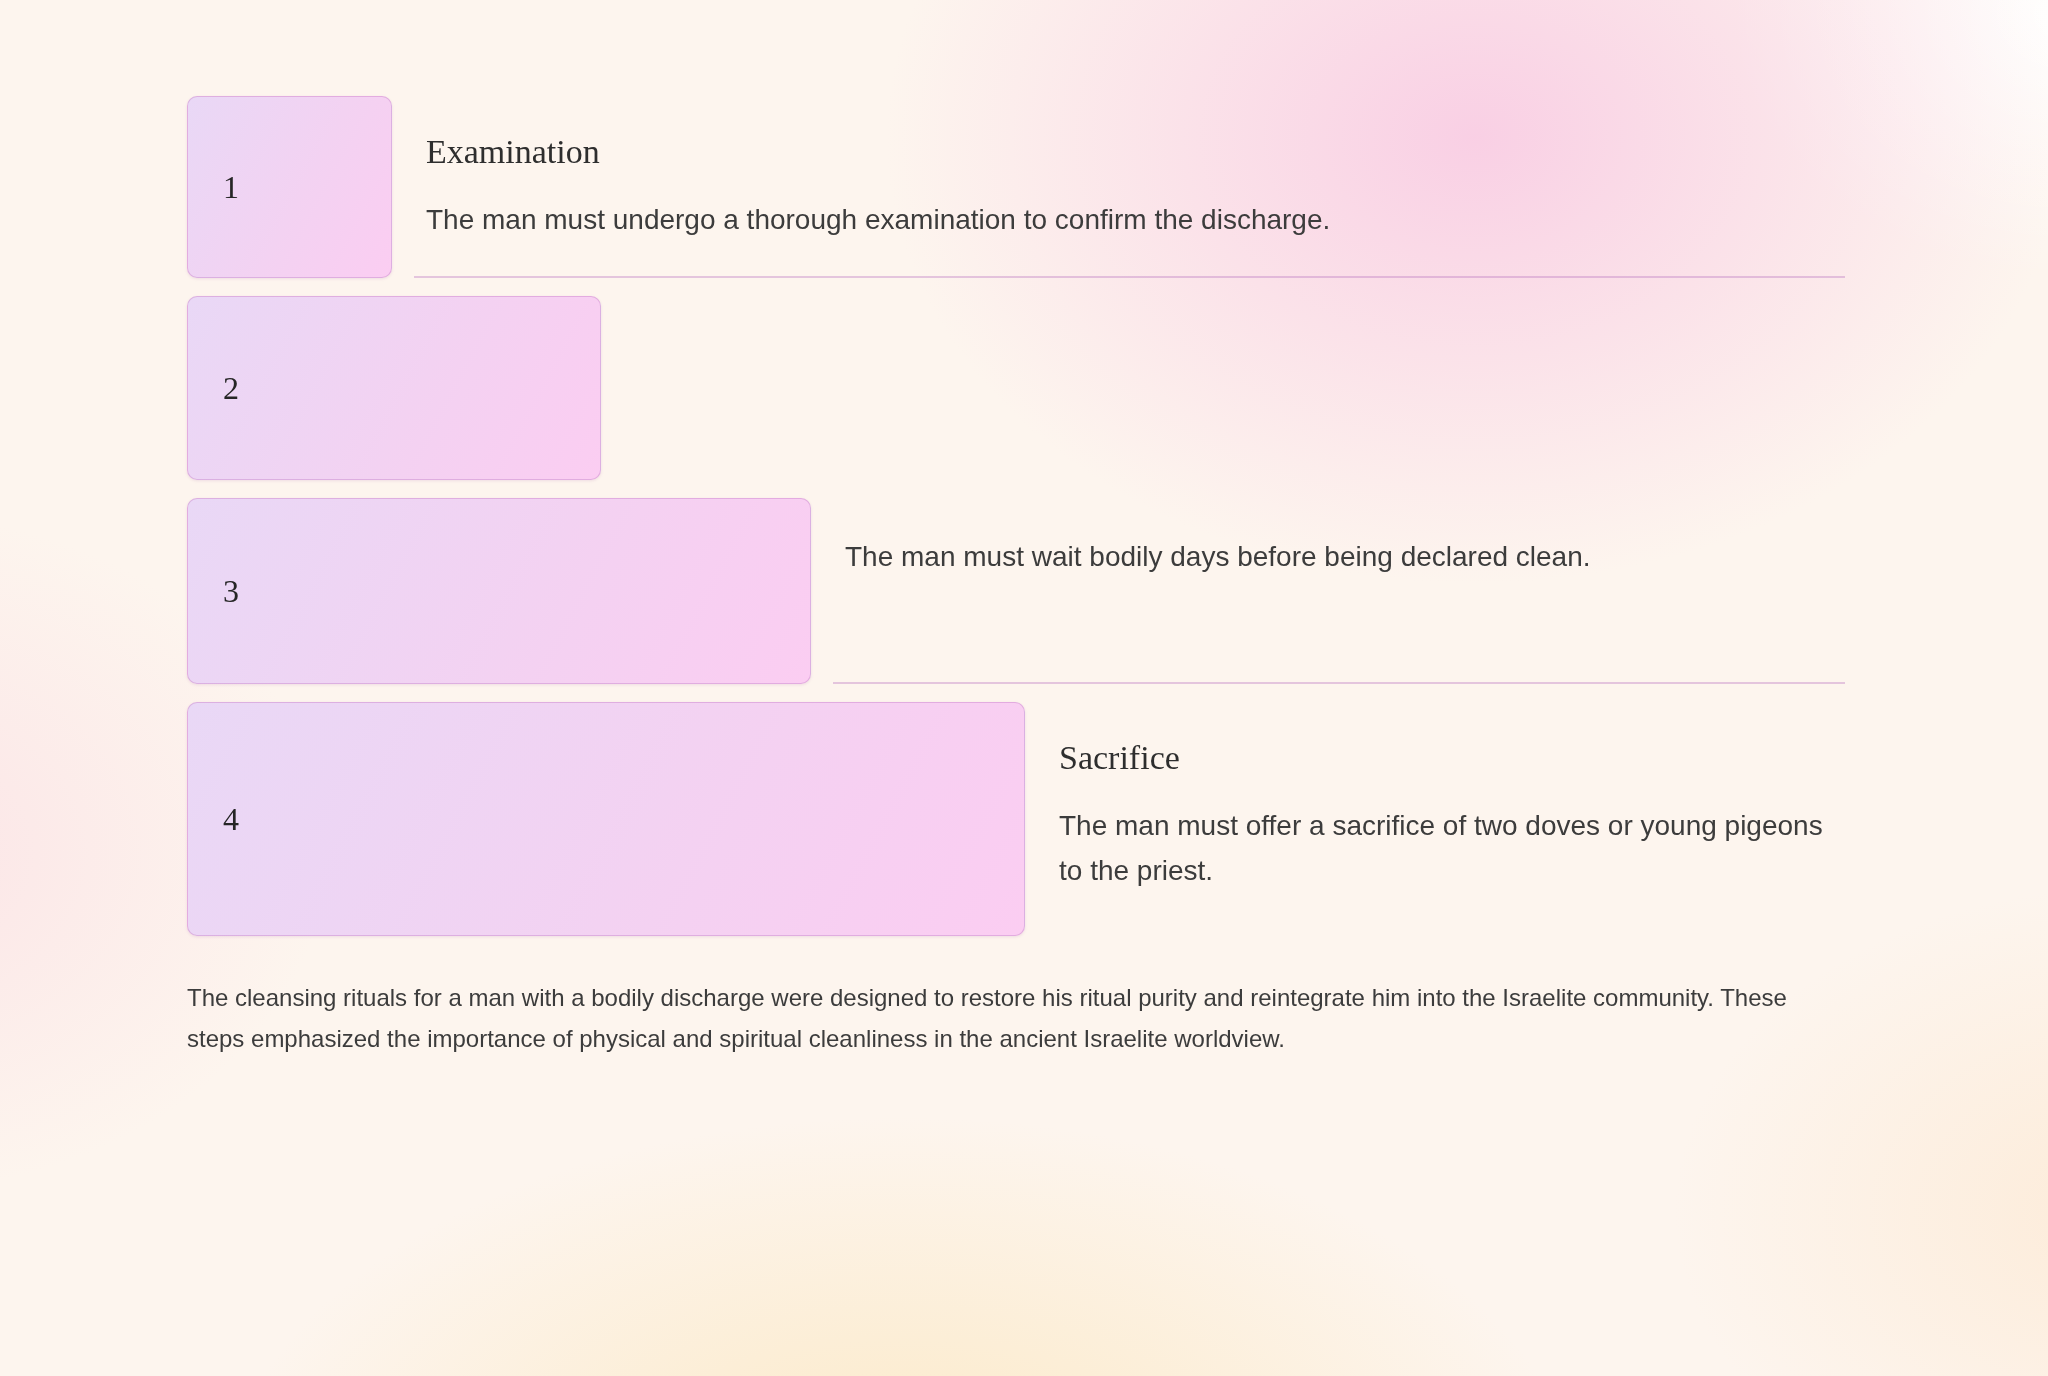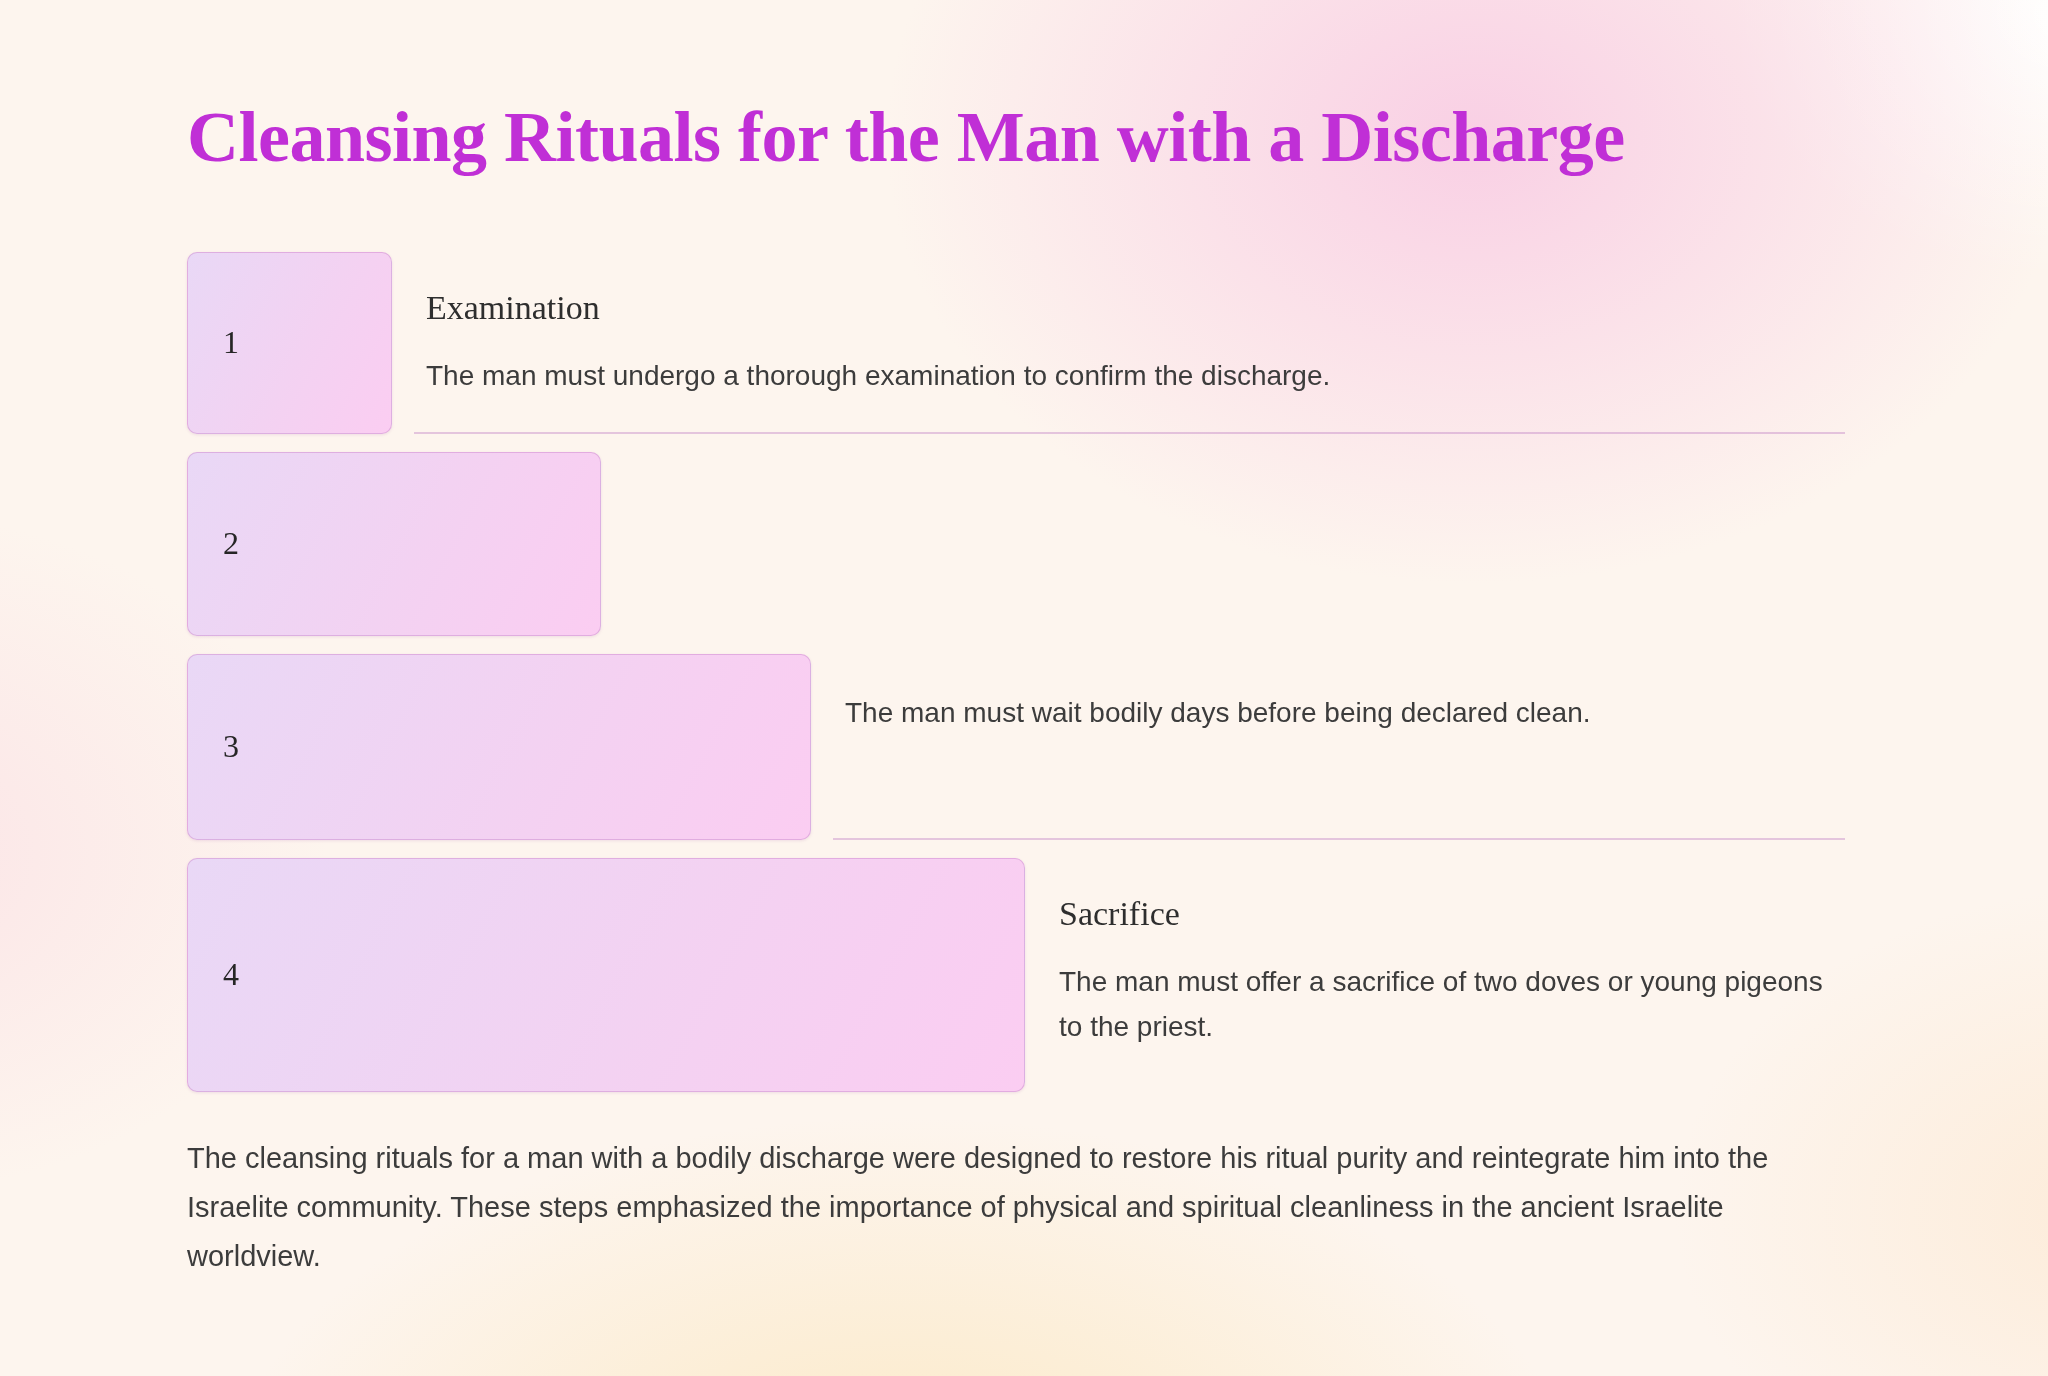--- a/index.html
+++ b/index.html
@@ -69,31 +69,30 @@
     color: #2e2e2e;
   }
   .step-text p {
     margin: 0;
     font-size: 28px;
     line-height: 1.62;
     color: #3c3c3c;
   }
   .summary {
     margin-top: 42px;
-    font-size: 29px;
+    font-size: 24px;
     line-height: 1.7;
     color: #3c3c3c;
   }
 </style>
 </head>
 <body>
 
 <div class="page">
 
-  <h1 class="title">Cleansing Rituals for the Man with a Discharge</h1>
 
   <div class="step s1">
     <div class="num-box">
       <span>1</span>
     </div>
     <div class="step-text">
       <h3>Examination</h3>
       <p>The man must undergo a thorough examination to confirm the discharge.</p>
     </div>
   </div>

